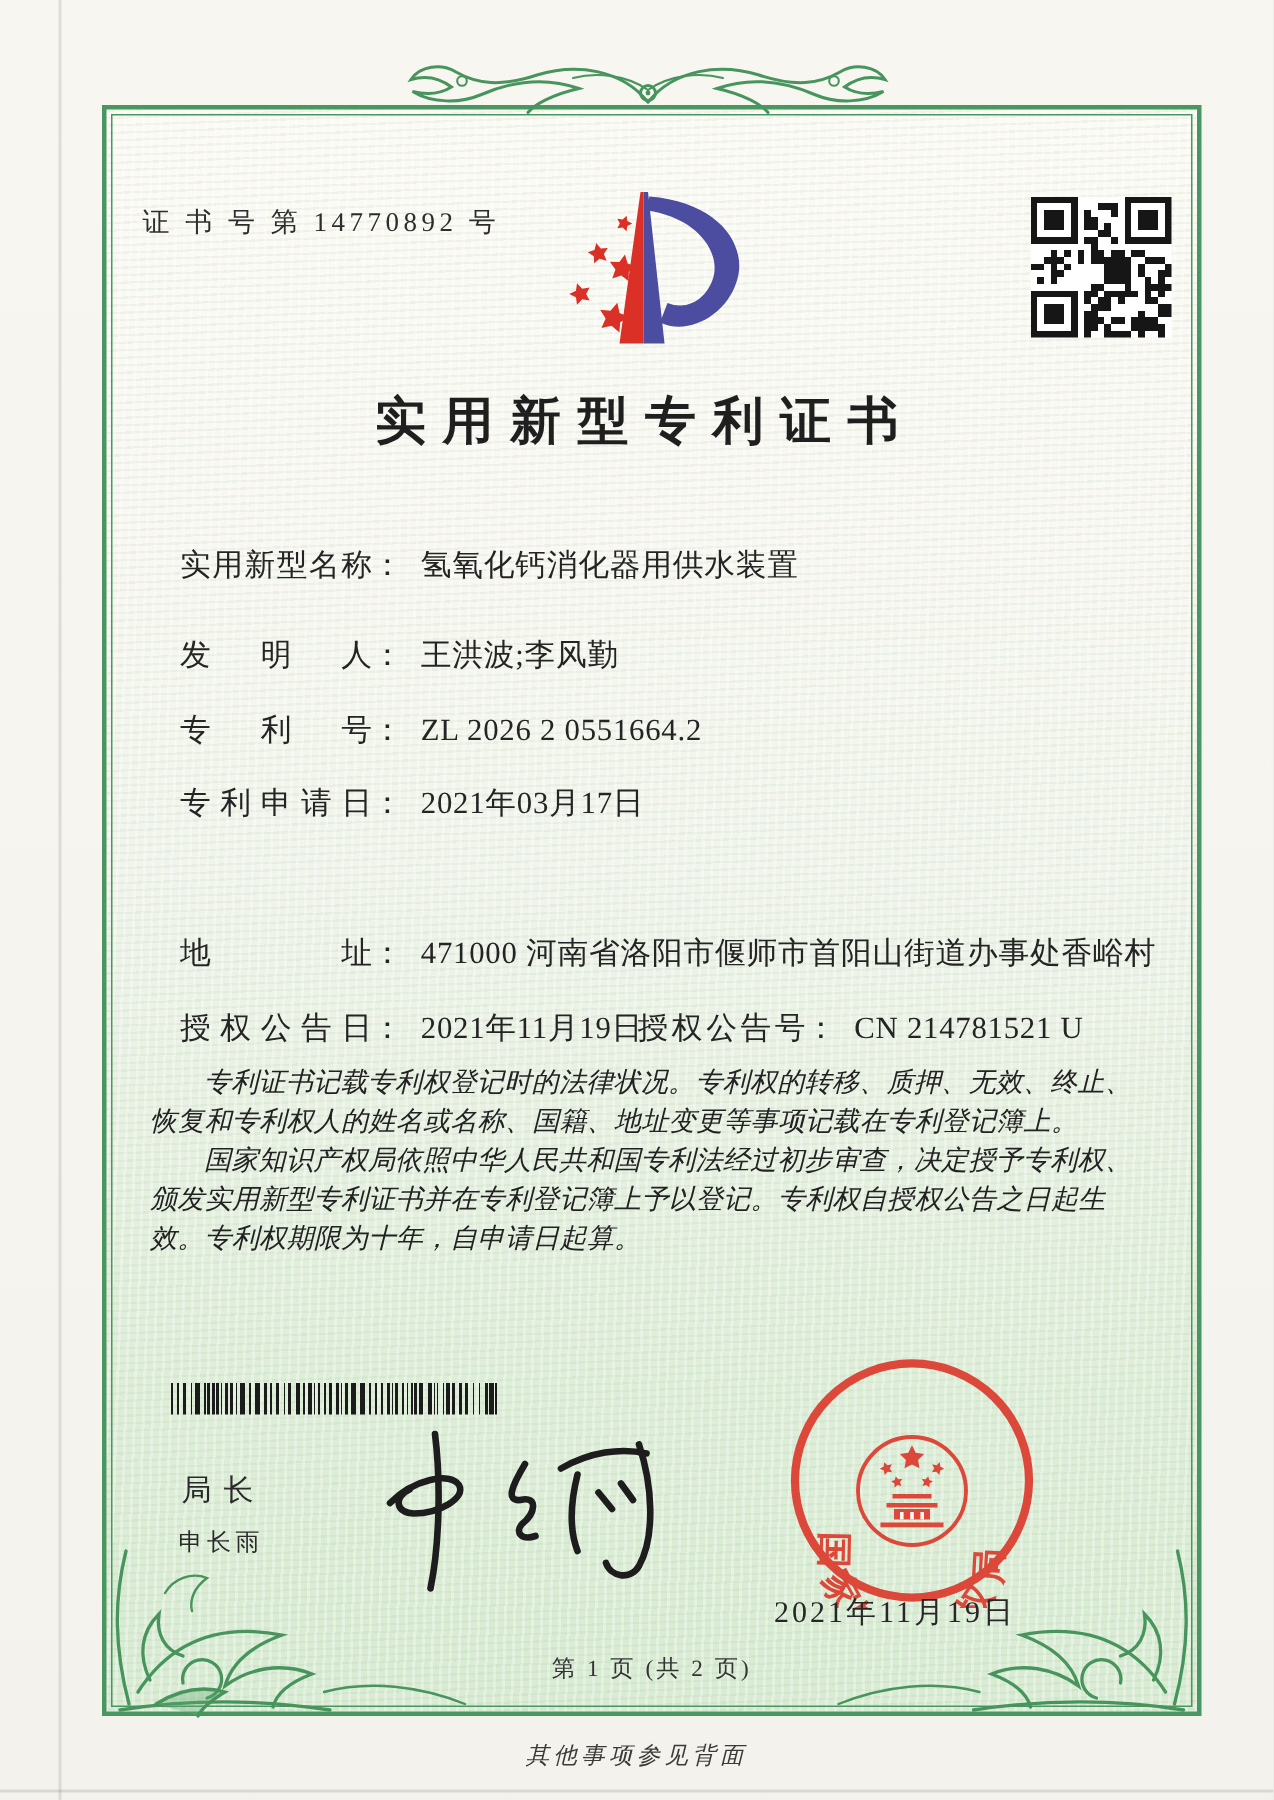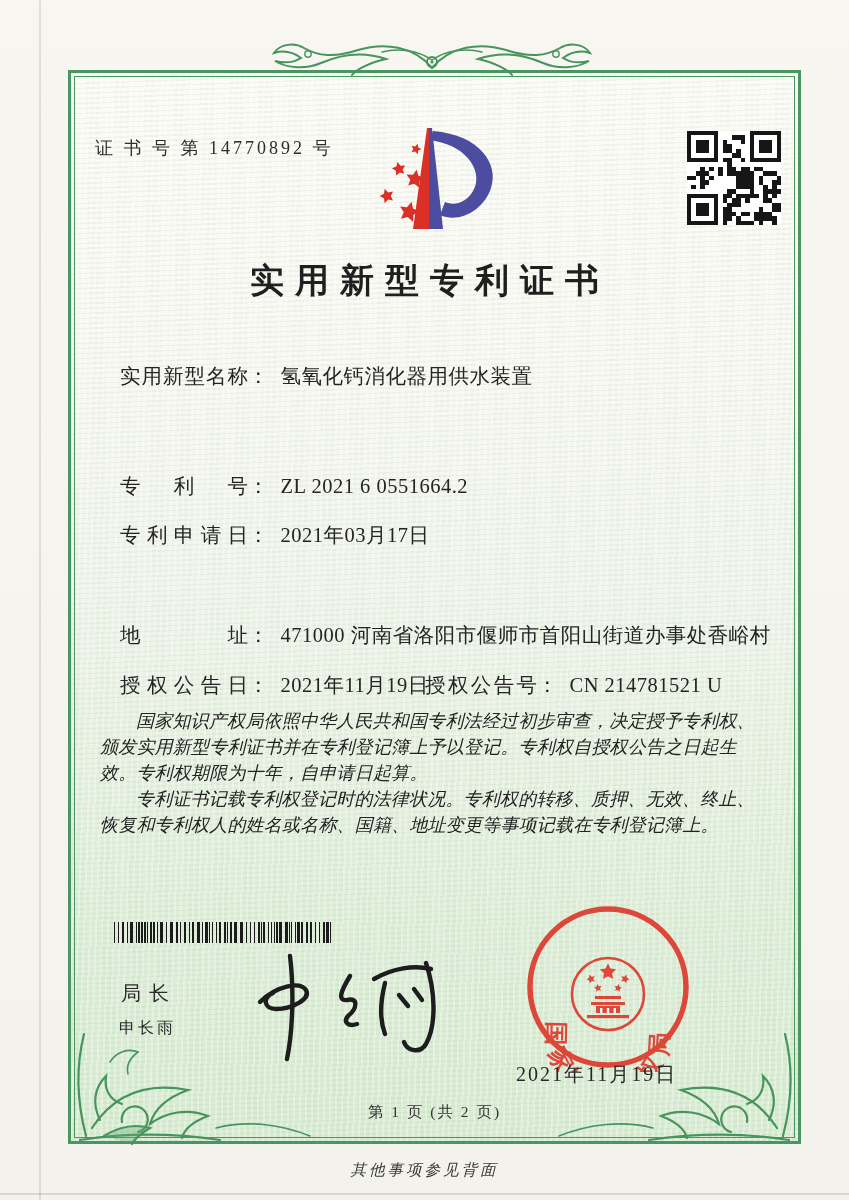--- a/index.html
+++ b/index.html
@@ -261,41 +261,44 @@
       <rect x="0" y="14" width="7" height="7" fill="#161616"></rect>
       <rect x="1" y="15" width="5" height="5" fill="#ffffff"></rect>
       <rect x="2" y="16" width="3" height="3" fill="#161616"></rect>
     </svg>
 
   <div class="abs title">实用新型专利证书</div>
 
   <div class="row" style="top:362px">
     <span class="flabel">实用新型名称</span><span class="fcolon">：</span><span class="fvalue">氢氧化钙消化器用供水装置</span>
   </div>
+  <div class="row" style="top:422px">
+    <span class="flabel">发明人</span><span class="fcolon">：</span><span class="fvalue">王洪波;李风勤</span>
+  </div>
   <div class="row" style="top:472px">
-    <span class="flabel">专利号</span><span class="fcolon">：</span><span class="fvalue">ZL 2021 6 0551664.2</span>
+    <span class="flabel">专利号</span><span class="fcolon">：</span><span class="fvalue">ZL 2026 2 0551664.2</span>
   </div>
   <div class="row" style="top:521px">
     <span class="flabel">专利申请日</span><span class="fcolon">：</span><span class="fvalue">2021年03月17日</span>
   </div>
   <div class="row" style="top:621px">
     <span class="flabel">地址</span><span class="fcolon">：</span><span class="fvalue">471000 河南省洛阳市偃师市首阳山街道办事处香峪村</span>
   </div>
   <div class="row" style="top:671px">
     <span>
       <span class="flabel">授权公告日</span><span class="fcolon">：</span><span class="fvalue">2021年11月19日</span>
     </span>
     <span class="pair2">
       <span class="flabel small">授权公告号</span><span class="fcolon">：</span><span class="fvalue">CN 214781521 U</span>
     </span>
   </div>
 
   <div class="paras">
+    <p>专利证书记载专利权登记时的法律状况。专利权的转移、质押、无效、终止、恢复和专利权人的姓名或名称、国籍、地址变更等事项记载在专利登记簿上。</p>
     <p>国家知识产权局依照中华人民共和国专利法经过初步审查，决定授予专利权、颁发实用新型专利证书并在专利登记簿上予以登记。专利权自授权公告之日起生效。专利权期限为十年，自申请日起算。</p>
-    <p>专利证书记载专利权登记时的法律状况。专利权的转移、质押、无效、终止、恢复和专利权人的姓名或名称、国籍、地址变更等事项记载在专利登记簿上。</p>
   </div>
 
   <svg class="abs barcode-wrap" id="barcode-svg" width="224" height="21" viewBox="0 0 224 21" style="shape-rendering:crispEdges;">
       <rect x="0" y="0" width="1" height="21" fill="#1b1b1b"></rect>
       <rect x="4" y="0" width="1" height="21" fill="#1b1b1b"></rect>
       <rect x="8" y="0" width="2" height="21" fill="#1b1b1b"></rect>
       <rect x="13" y="0" width="1" height="21" fill="#1b1b1b"></rect>
       <rect x="16" y="0" width="3" height="21" fill="#1b1b1b"></rect>
       <rect x="22" y="0" width="1" height="21" fill="#1b1b1b"></rect>
       <rect x="24" y="0" width="2" height="21" fill="#1b1b1b"></rect>

